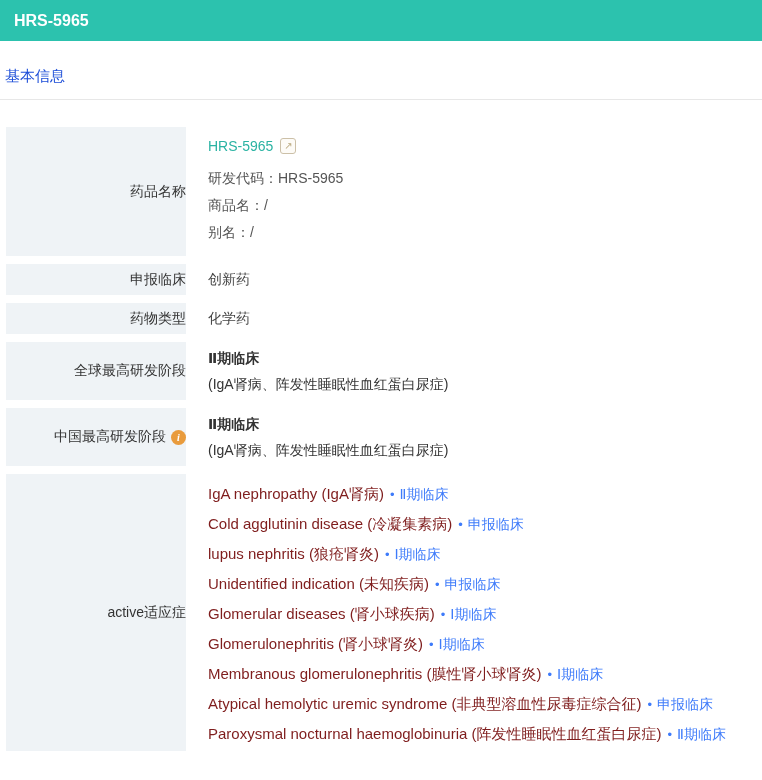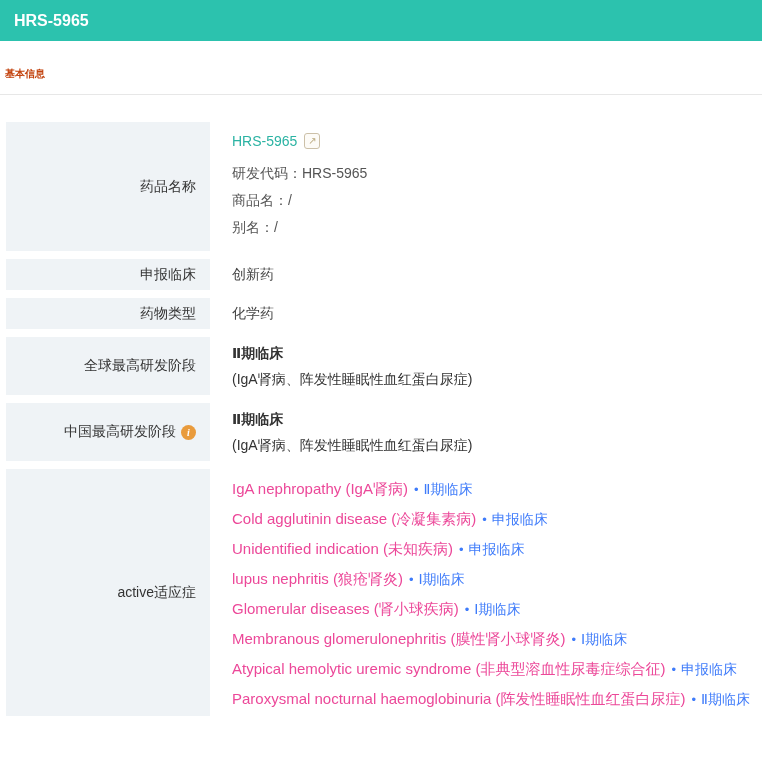--- a/index.html
+++ b/index.html
@@ -4,26 +4,26 @@
 <style>
   * { margin:0; padding:0; box-sizing:border-box; }
   html,body { width:762px; height:780px; overflow:hidden; background:#fff;
     font-family:"Liberation Sans","DejaVu Sans",sans-serif; color:#333; }
 
   .topbar { height:41px; background:#2cc2ae; display:flex; align-items:center;
     padding:0 14px; }
   .topbar .title { color:#fff; font-size:16px; font-weight:bold; }
 
   .section-head { padding:26px 0 13px 5px; border-bottom:1px solid #e7e7e7; }
-  .section-head h2 { font-size:10px; font-weight:bold; color:#c2410c; }
+  .section-head h2 { font-size:15px; font-weight:normal; color:#1d4ed8; }
 
   .info-table { margin-top:27px; padding-left:6px; }
   .row { display:flex; margin-bottom:8px; }
-  .cell-label { width:204px; background:#eff3f6; display:flex; align-items:center;
-    justify-content:flex-end; padding-right:14px; font-size:14px; color:#333;
+  .cell-label { width:180px; background:#eff3f6; display:flex; align-items:center;
+    justify-content:flex-end; font-size:14px; color:#333;
     flex-shrink:0; }
   .cell-value { flex:1; padding-left:22px; display:flex; flex-direction:column;
     justify-content:center; font-size:14px; color:#444; }
 
   
   .row-drug { height:129px; }
   .row-drug .cell-value { justify-content:flex-start; padding-top:8px; }
   .drug-link-line { display:flex; align-items:center; line-height:22px; margin-bottom:8px; }
   .drug-link { color:#2bb3a3; font-size:14px; text-decoration:none; cursor:pointer; }
   .ext-icon { display:inline-flex; align-items:center; justify-content:center;
@@ -39,21 +39,21 @@
   .stage-detail { line-height:26px; color:#333; }
 
   .info-icon { display:inline-flex; align-items:center; justify-content:center;
     width:15px; height:15px; border-radius:50%; background:#e99b3c; color:#fff;
     font-size:10px; font-family:"Liberation Serif",serif; font-style:italic;
     font-weight:bold; margin-left:5px; cursor:pointer; flex-shrink:0; }
 
   .row-ind { padding:0; }
   .row-ind .cell-value { justify-content:flex-start; padding-top:5px; padding-bottom:2px; }
   .ind-line { line-height:29px; white-space:nowrap; }
-  .ind-name { color:#ec4899; font-size:15px; }
+  .ind-name { color:#7f1d1d; font-size:15px; }
   .ind-sep { color:#3e7bfa; margin:0 5px 0 6px; font-size:13px; }
   .phase-link { color:#3e7bfa; font-size:14px; text-decoration:none; cursor:pointer; }
 </style>
 </head>
 <body>
 
 <header class="topbar">
   <span class="title">HRS-5965</span>
 </header>
 
@@ -122,27 +122,30 @@
       <span>active适应症</span>
     </div>
     <div class="cell-value">
       <div class="ind-line">
         <span class="ind-name">IgA nephropathy (IgA肾病)</span><span class="ind-sep">•</span><a class="phase-link">Ⅱ期临床</a>
       </div>
       <div class="ind-line">
         <span class="ind-name">Cold agglutinin disease (冷凝集素病)</span><span class="ind-sep">•</span><a class="phase-link">申报临床</a>
       </div>
       <div class="ind-line">
+        <span class="ind-name">lupus nephritis (狼疮肾炎)</span><span class="ind-sep">•</span><a class="phase-link">Ⅰ期临床</a>
+      </div>
+      <div class="ind-line">
         <span class="ind-name">Unidentified indication (未知疾病)</span><span class="ind-sep">•</span><a class="phase-link">申报临床</a>
       </div>
       <div class="ind-line">
-        <span class="ind-name">lupus nephritis (狼疮肾炎)</span><span class="ind-sep">•</span><a class="phase-link">Ⅰ期临床</a>
+        <span class="ind-name">Glomerular diseases (肾小球疾病)</span><span class="ind-sep">•</span><a class="phase-link">Ⅰ期临床</a>
       </div>
       <div class="ind-line">
-        <span class="ind-name">Glomerular diseases (肾小球疾病)</span><span class="ind-sep">•</span><a class="phase-link">Ⅰ期临床</a>
+        <span class="ind-name">Glomerulonephritis (肾小球肾炎)</span><span class="ind-sep">•</span><a class="phase-link">Ⅰ期临床</a>
       </div>
       <div class="ind-line">
         <span class="ind-name">Membranous glomerulonephritis (膜性肾小球肾炎)</span><span class="ind-sep">•</span><a class="phase-link">Ⅰ期临床</a>
       </div>
       <div class="ind-line">
         <span class="ind-name">Atypical hemolytic uremic syndrome (非典型溶血性尿毒症综合征)</span><span class="ind-sep">•</span><a class="phase-link">申报临床</a>
       </div>
       <div class="ind-line">
         <span class="ind-name">Paroxysmal nocturnal haemoglobinuria (阵发性睡眠性血红蛋白尿症)</span><span class="ind-sep">•</span><a class="phase-link">Ⅱ期临床</a>
       </div>

